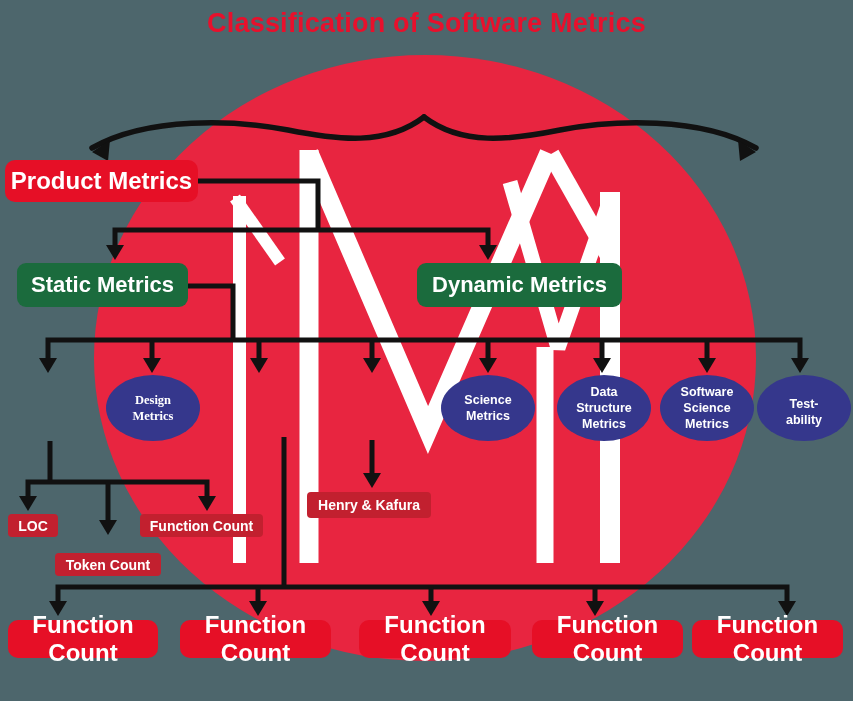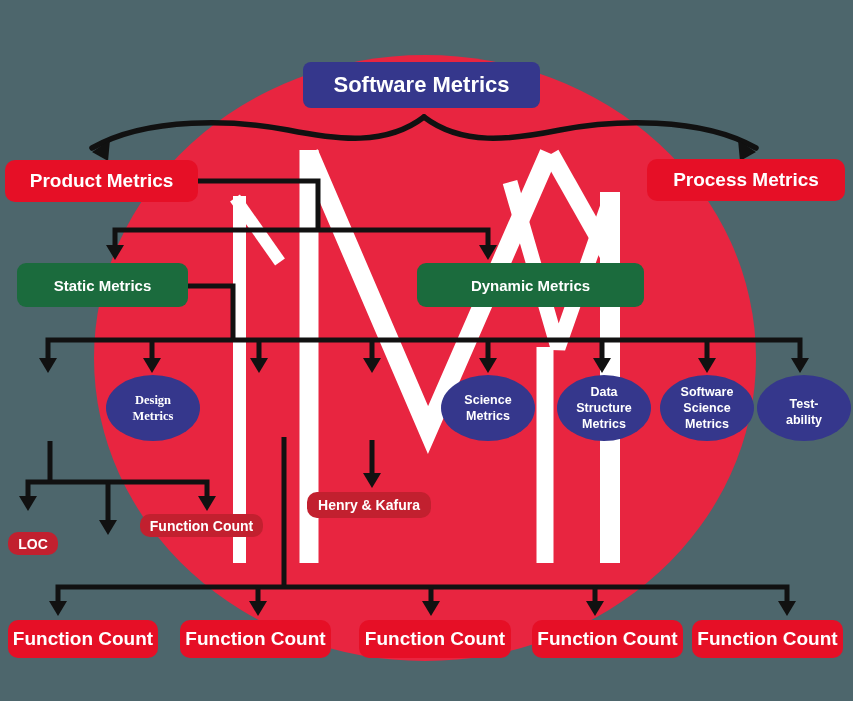--- a/index.html
+++ b/index.html
@@ -9,23 +9,23 @@
   *{margin:0;padding:0;box-sizing:border-box;}
   html,body{width:853px;height:701px;overflow:hidden;}
   body{font-family:"Liberation Sans","DejaVu Sans",sans-serif;background:var(--bg);}
   .canvas{position:relative;width:853px;height:701px;background:var(--bg);}
   .bg-svg,.line-svg{position:absolute;left:0;top:0;width:853px;height:701px;}
   .title{position:absolute;left:0;top:8px;width:853px;text-align:center;
     font-size:27px;font-weight:800;color:var(--title-red);letter-spacing:.2px;}
   .node{position:absolute;display:flex;align-items:center;justify-content:center;
     color:var(--text);text-align:center;}
   .box-navy{background:var(--navy);border-radius:8px;font-size:22px;font-weight:bold;}
-  .box-red{background:var(--red);border-radius:10px;font-size:19px;font-weight:bold;}
-  .box-green{background:var(--green);border-radius:9px;font-size:15px;font-weight:bold;}
-  .box-dred{background:var(--dark-red);border-radius:10px;font-size:14px;font-weight:bold;}
+  .box-red{background:var(--red);border-radius:10px;font-size:24px;font-weight:bold;}
+  .box-green{background:var(--green);border-radius:9px;font-size:22px;font-weight:bold;}
+  .box-dred{background:var(--dark-red);border-radius:4px;font-size:14px;font-weight:bold;}
   .ellipse{background:var(--navy);border-radius:50%;width:94px;height:66px;
     font-size:12.5px;font-weight:bold;line-height:1.3;}
   .ellipse span{display:inline-block;}
 </style>
 </head>
 <body>
 
 <div class="canvas">
 
   <svg class="bg-svg" viewBox="0 0 853 701">
@@ -91,47 +91,47 @@
       <polygon points="99,520 117,520 108,535"></polygon>
       <polygon points="363,473 381,473 372,488"></polygon>
       <polygon points="49,601 67,601 58,616"></polygon>
       <polygon points="249,601 267,601 258,616"></polygon>
       <polygon points="422,601 440,601 431,616"></polygon>
       <polygon points="586,601 604,601 595,616"></polygon>
       <polygon points="778,601 796,601 787,616"></polygon>
     </g>
   </svg>
 
+  <div class="title">Classification of Software Metrics</div>
 
-  <div class="node box-navy" style="left:303px;top:62px;width:237px;height:46px;">Software Metrics</div>
 
   <div class="node box-red" style="left:5px;top:160px;width:193px;height:42px;">Product Metrics</div>
-  <div class="node box-red" style="left:647px;top:159px;width:198px;height:42px;">Process Metrics</div>
 
   <div class="node box-green" style="left:17px;top:263px;width:171px;height:44px;">Static Metrics</div>
-  <div class="node box-green" style="left:417px;top:263px;width:227px;height:44px;">Dynamic Metrics</div>
+  <div class="node box-green" style="left:417px;top:263px;width:205px;height:44px;">Dynamic Metrics</div>
 
   <div class="node ellipse" style="left:106px;top:375px;font-family:Liberation Serif, serif;">
       <span style="width:54px;">Design Metrics</span>
     </div>
   <div class="node ellipse" style="left:441px;top:375px;">
       <span style="width:62px;">Science Metrics</span>
     </div>
   <div class="node ellipse" style="left:557px;top:375px;">
       <span style="width:64px;">Data Structure Metrics</span>
     </div>
   <div class="node ellipse" style="left:660px;top:375px;">
       <span style="width:64px;">Software Science Metrics</span>
     </div>
   <div class="node ellipse" style="left:757px;top:375px;">
       <span style="width:46px;margin-top:8px;">Test-ability</span>
     </div>
 
-  <div class="node box-dred" style="left:8px;top:514px;width:50px;height:23px;margin-top:18px;">LOC</div>
+  <div class="node box-dred" style="left:8px;top:514px;width:50px;height:23px;">LOC</div>
   <div class="node box-dred" style="left:140px;top:514px;width:123px;height:23px;">Function Count</div>
+  <div class="node box-dred" style="left:55px;top:553px;width:106px;height:23px;">Token Count</div>
   <div class="node box-dred" style="left:307px;top:492px;width:124px;height:26px;">Henry &amp; Kafura</div>
 
   <div class="node box-red" style="left:8px;top:620px;width:150px;height:38px;">Function Count</div>
   <div class="node box-red" style="left:180px;top:620px;width:151px;height:38px;">Function Count</div>
   <div class="node box-red" style="left:359px;top:620px;width:152px;height:38px;">Function Count</div>
   <div class="node box-red" style="left:532px;top:620px;width:151px;height:38px;">Function Count</div>
   <div class="node box-red" style="left:692px;top:620px;width:151px;height:38px;">Function Count</div>
 
 </div>
 

